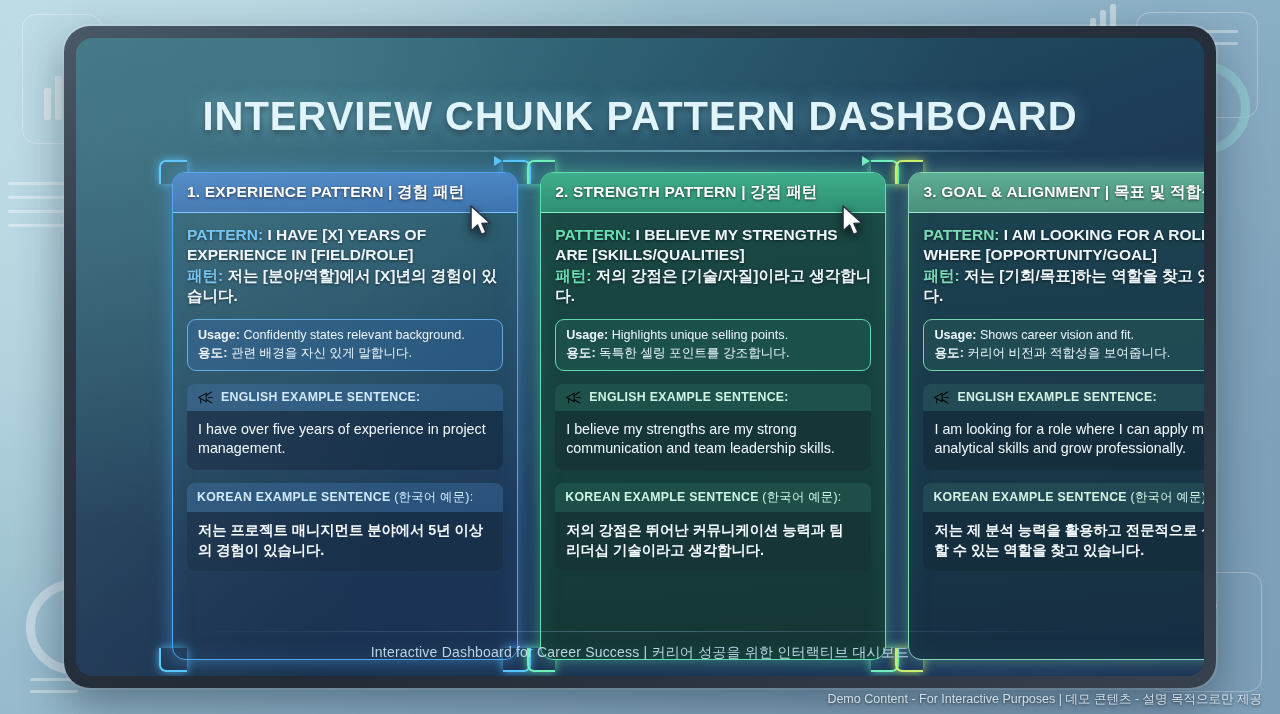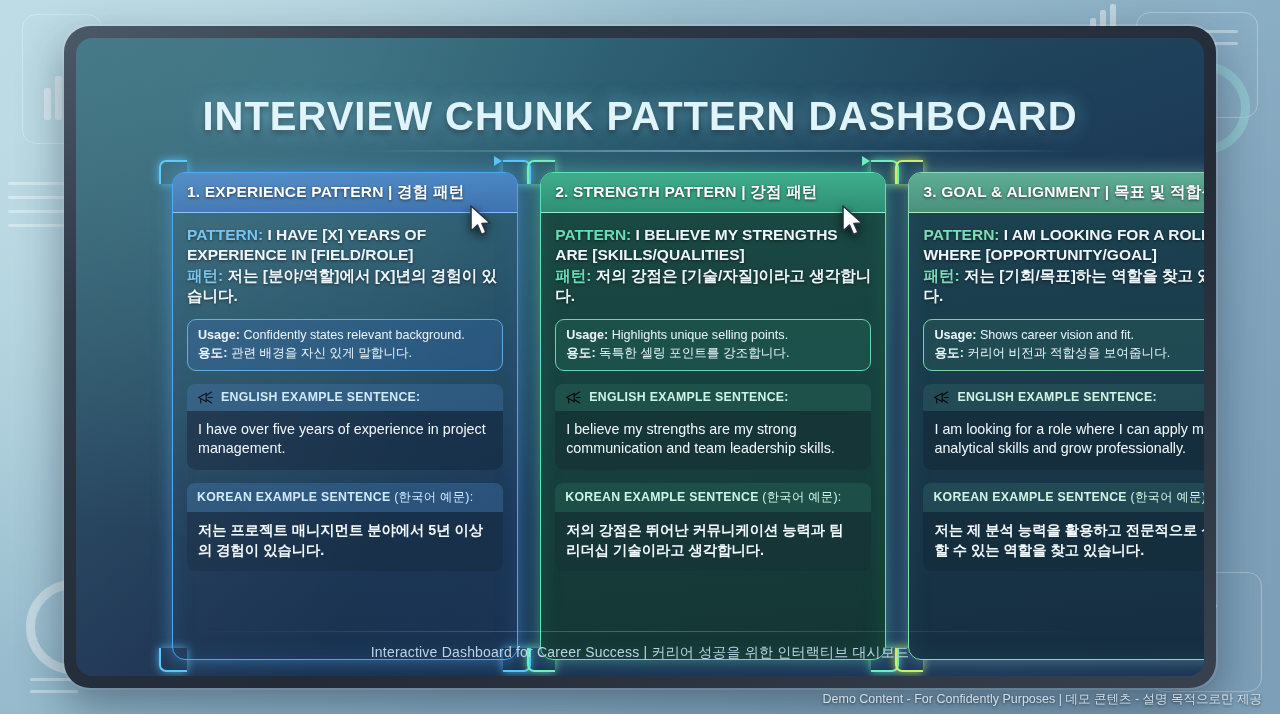--- a/index.html
+++ b/index.html
@@ -343,13 +343,13 @@
       </div>
 
     </div>
 
     <div id="footer-rule"></div>
     <div id="footer">Interactive Dashboard for Career Success | 커리어 성공을 위한 인터랙티브 대시보드</div>
     <div id="glass"></div>
   </div>
 </div>
 
-<div id="disclaimer">Demo Content - For Confidently Purposes | 데모 콘텐츠 - 설명 목적으로만 제공</div>
+<div id="disclaimer">Demo Content - For Interactive Purposes | 데모 콘텐츠 - 설명 목적으로만 제공</div>
 
 </body></html>

